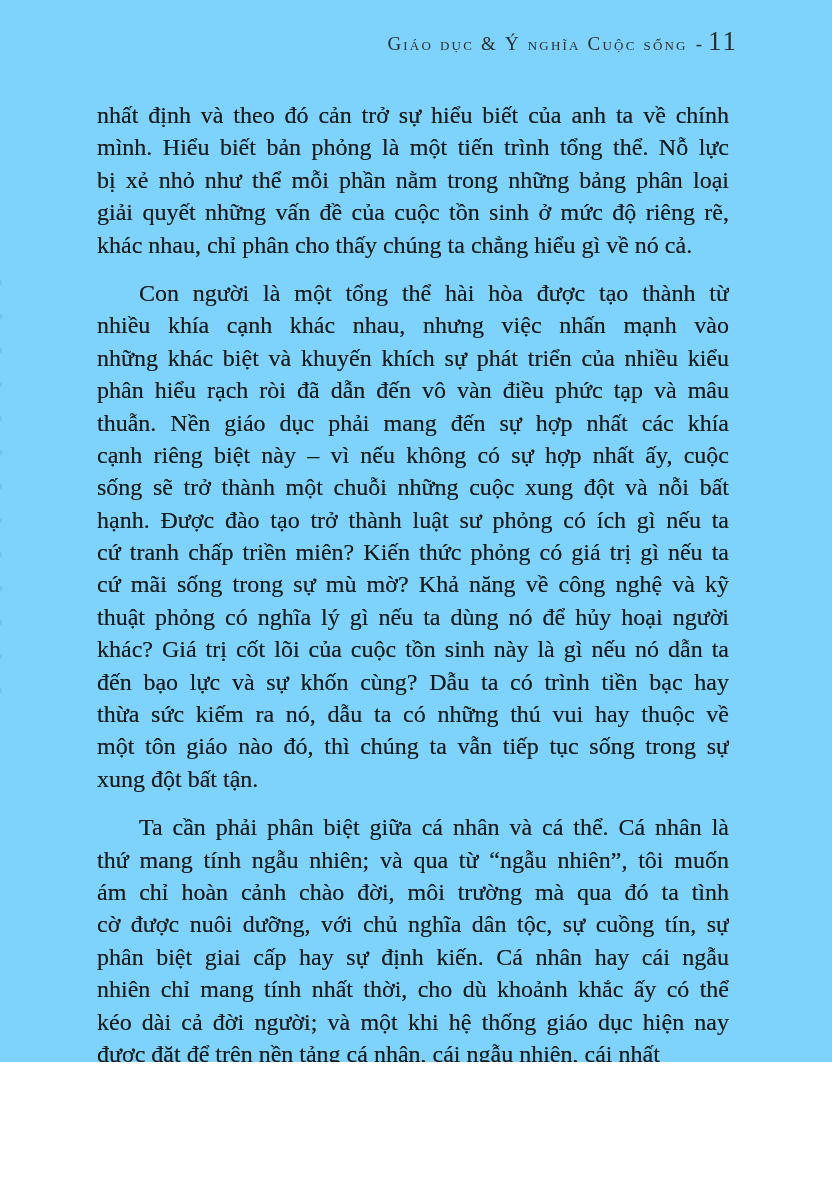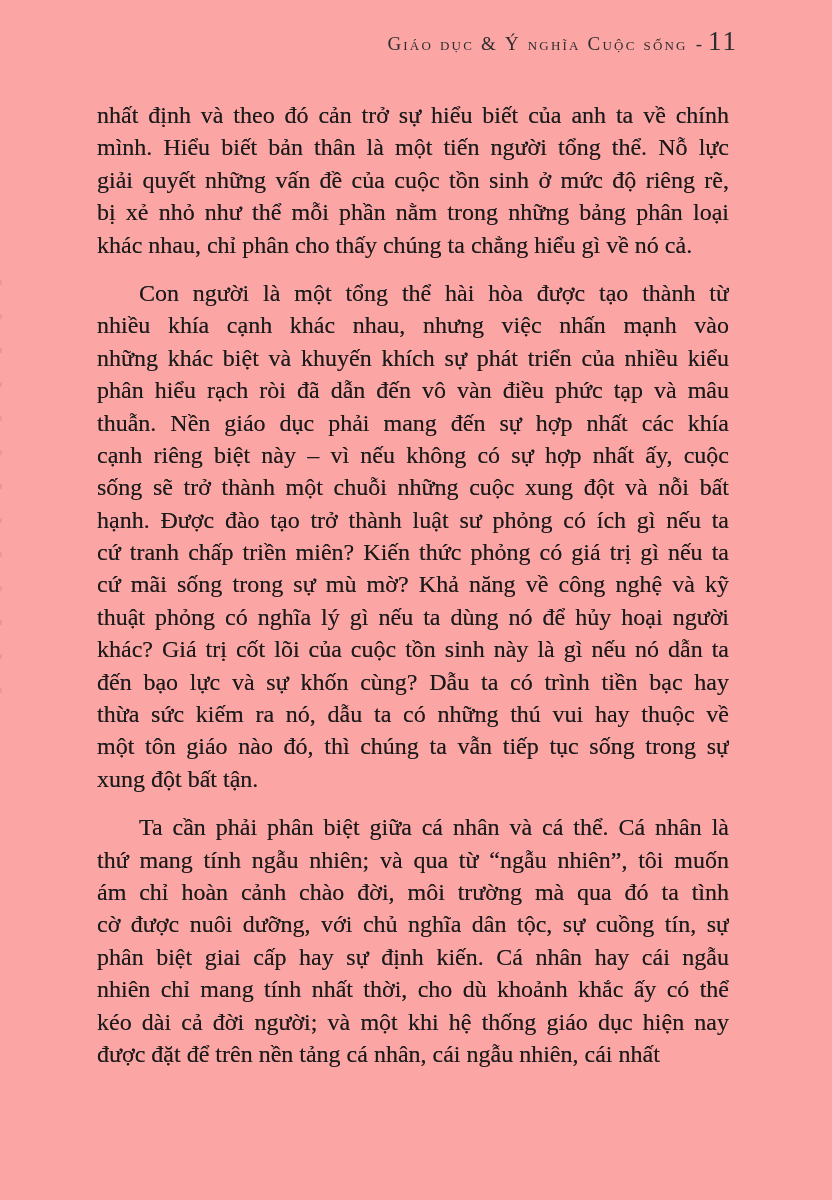--- a/index.html
+++ b/index.html
@@ -4,22 +4,22 @@
 <title>Book Page Scan</title>
 <style>
   html, body {
     margin: 0;
     padding: 0;
     background: #ffffff;
   }
   .page {
     position: relative;
     width: 832px;
-    height: 1200px;
-    background: #fca5a5;
+    height: 1062px;
+    background: #7dd3fc;
     overflow: hidden;
     font-family: "Liberation Serif", "DejaVu Serif", serif;
   }
   
   .page::before {
     content: "";
     position: absolute;
     left: 0;
     top: 280px;
     width: 2px;
@@ -88,23 +88,23 @@
 <div class="page">
 
   <div class="running-header">
     <span class="rh-title">Giáo dục &amp; Ý nghĩa Cuộc sống</span><span class="rh-sep">-</span><span class="rh-num">11</span>
   </div>
 
   <div class="page-body">
 
   <div class="para">
         <div class="line first">nhất định và theo đó cản trở sự hiểu biết của anh ta về chính</div>
-        <div class="line">mình. Hiểu biết bản thân là một tiến người tổng thể. Nỗ lực</div>
+        <div class="line">mình. Hiểu biết bản phỏng là một tiến trình tổng thể. Nỗ lực</div>
+        <div class="line">bị xẻ nhỏ như thể mỗi phần nằm trong những bảng phân loại</div>
         <div class="line">giải quyết những vấn đề của cuộc tồn sinh ở mức độ riêng rẽ,</div>
-        <div class="line">bị xẻ nhỏ như thể mỗi phần nằm trong những bảng phân loại</div>
         <div class="line last">khác nhau, chỉ phân cho thấy chúng ta chẳng hiểu gì về nó cả.</div>
       </div>
       <div class="para indent">
         <div class="line first">Con người là một tổng thể hài hòa được tạo thành từ</div>
         <div class="line">nhiều khía cạnh khác nhau, nhưng việc nhấn mạnh vào</div>
         <div class="line">những khác biệt và khuyến khích sự phát triển của nhiều kiểu</div>
         <div class="line">phân hiểu rạch ròi đã dẫn đến vô vàn điều phức tạp và mâu</div>
         <div class="line">thuẫn. Nền giáo dục phải mang đến sự hợp nhất các khía</div>
         <div class="line">cạnh riêng biệt này – vì nếu không có sự hợp nhất ấy, cuộc</div>
         <div class="line">sống sẽ trở thành một chuỗi những cuộc xung đột và nỗi bất</div>

